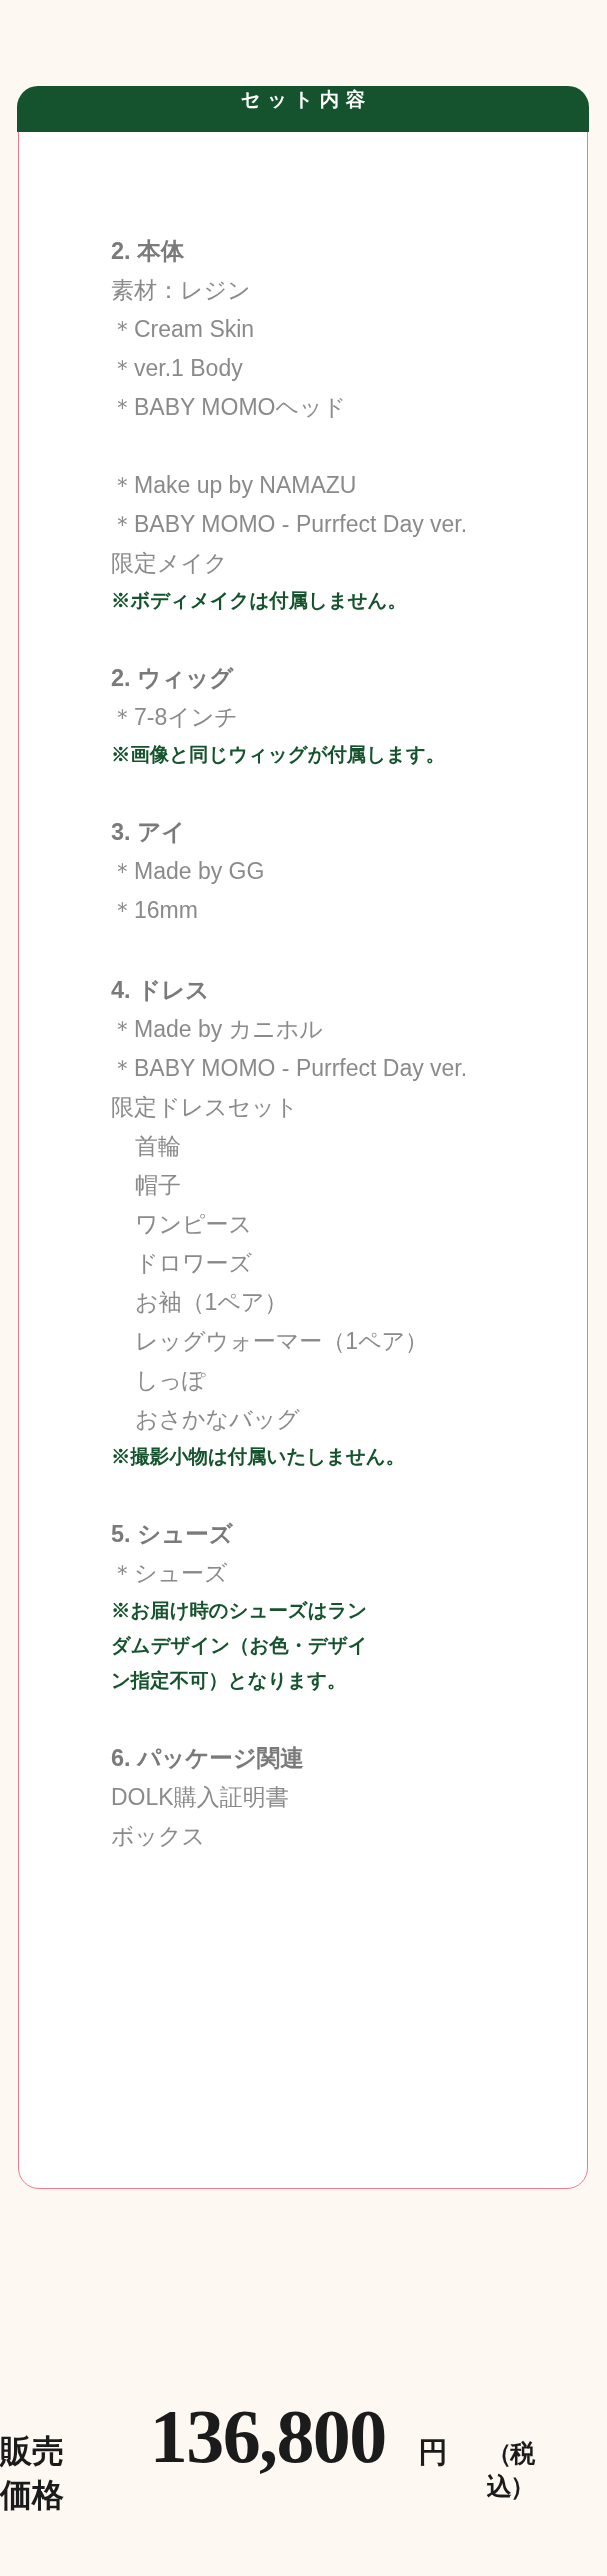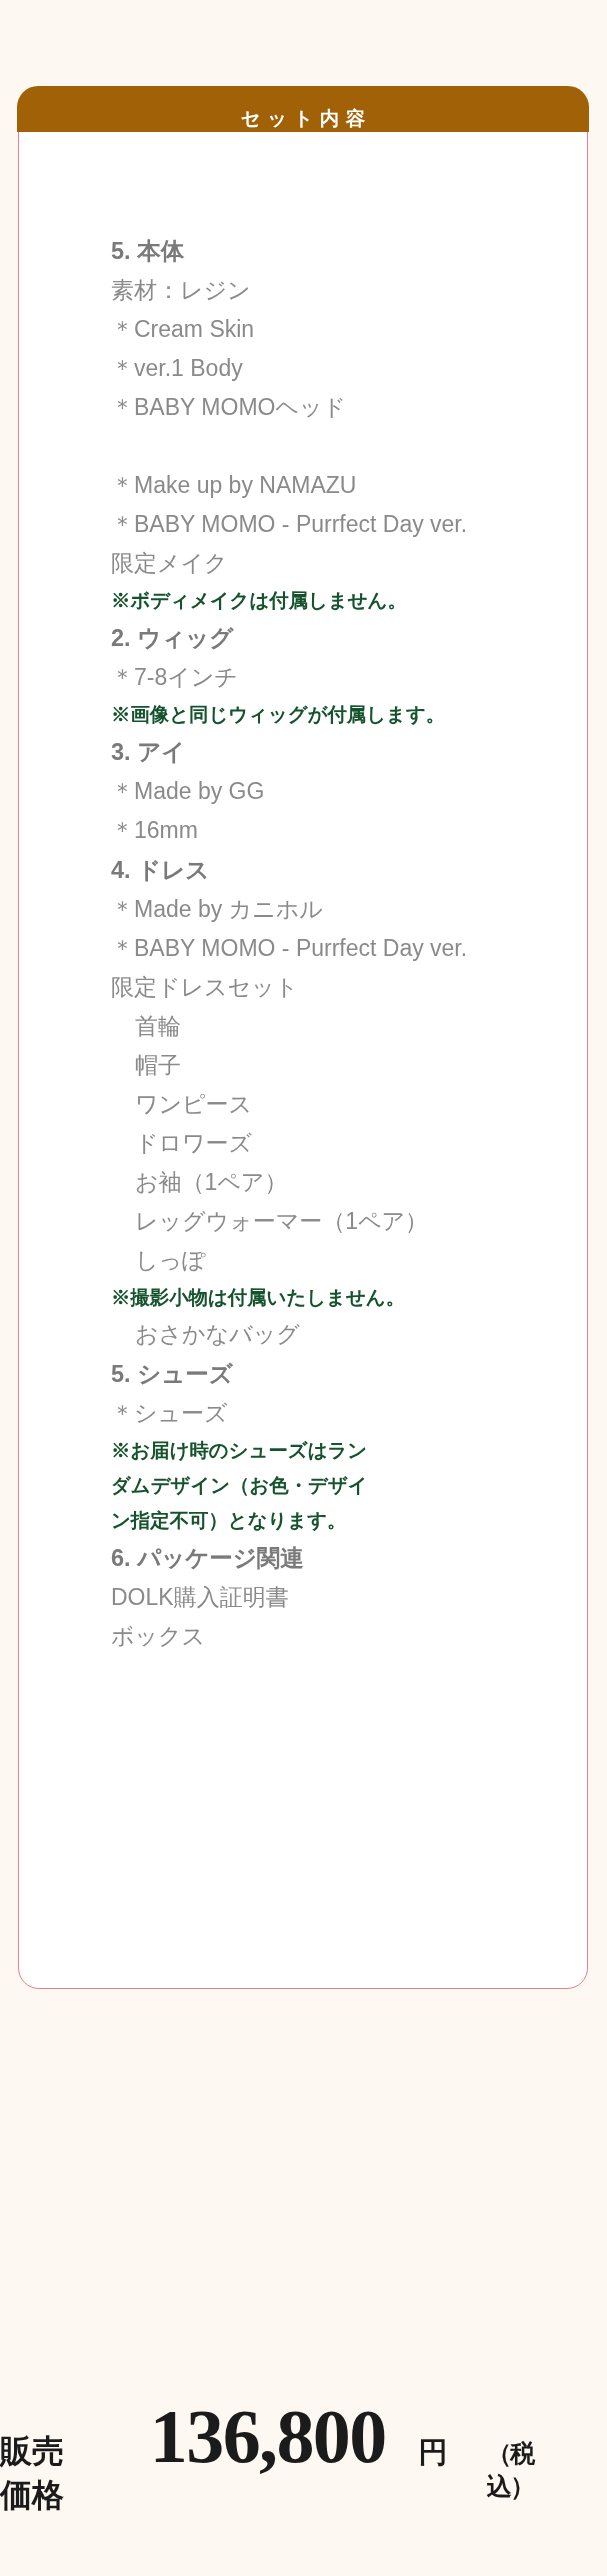--- a/index.html
+++ b/index.html
@@ -15,34 +15,34 @@
   .set-box{
     position:absolute;left:18px;top:87px;width:568px;
     background:#ffffff;
     border:1.6px solid #ee7b8e;
     border-radius:21px;
     box-sizing:content-box;
   }
   .set-header{
     margin:-1.6px -1.6px 0 -1.6px;
     height:46px;
-    background:#a16207;
+    background:#14532d;
     border-radius:21px 21px 0 0;
-    display:flex;align-items:flex-end;justify-content:center;
+    display:flex;align-items:flex-start;justify-content:center;
   }
   .set-header-title{
     color:#ffffff;
     font-size:19.4px;font-weight:700;
     letter-spacing:6.5px;
     text-indent:6.5px;
   }
   .set-content{
     padding:99px 32px 332px 92px;
   }
-  section + section{}
+  section + section{margin-top:40px;}
   .line{white-space:pre;}
   .line.t{font-size:23.5px;font-weight:700;color:#7a7a7a;line-height:40px;}
   .line.b{font-size:23px;font-weight:400;color:#8a8a8a;line-height:39px;}
   .line.s{font-size:23px;font-weight:400;color:#8a8a8a;line-height:39px;padding-left:24px;}
   .line.n{font-size:19.4px;font-weight:700;color:#14532d;line-height:35px;}
   .line.blank{height:39px;}
 
   
   .price-row{
     position:absolute;left:0;top:2392px;width:554px;
@@ -65,21 +65,21 @@
 <body>
 
 <div class="page">
 
   <div class="set-box">
     <div class="set-header">
       <span class="set-header-title">セット内容</span>
     </div>
     <div class="set-content">
         <section>
-          <div class="line t">5. 本体</div>
+          <div class="line t">2. 本体</div>
           <div class="line b">素材：レジン</div>
           <div class="line b">＊Cream Skin</div>
           <div class="line b">＊ver.1 Body</div>
           <div class="line b">＊BABY MOMOヘッド</div>
           <div class="line blank"></div>
           <div class="line b">＊Make up by NAMAZU</div>
           <div class="line b">＊BABY MOMO - Purrfect Day ver.</div>
           <div class="line b">限定メイク</div>
           <div class="line n">※ボディメイクは付属しません。</div>
         </section>
@@ -98,22 +98,22 @@
           <div class="line b">＊Made by カニホル</div>
           <div class="line b">＊BABY MOMO - Purrfect Day ver.</div>
           <div class="line b">限定ドレスセット</div>
           <div class="line s">首輪</div>
           <div class="line s">帽子</div>
           <div class="line s">ワンピース</div>
           <div class="line s">ドロワーズ</div>
           <div class="line s">お袖（1ペア）</div>
           <div class="line s">レッグウォーマー（1ペア）</div>
           <div class="line s">しっぽ</div>
+          <div class="line s">おさかなバッグ</div>
           <div class="line n">※撮影小物は付属いたしません。</div>
-          <div class="line s">おさかなバッグ</div>
         </section>
         <section>
           <div class="line t">5. シューズ</div>
           <div class="line b">＊シューズ</div>
           <div class="line n">※お届け時のシューズはラン</div>
           <div class="line n">ダムデザイン（お色・デザイ</div>
           <div class="line n">ン指定不可）となります。</div>
         </section>
         <section>
           <div class="line t">6. パッケージ関連</div>

